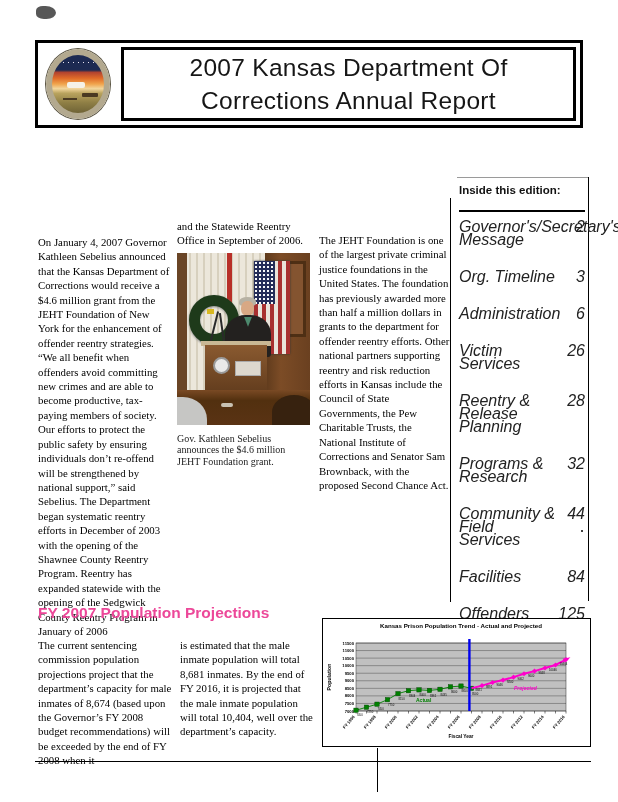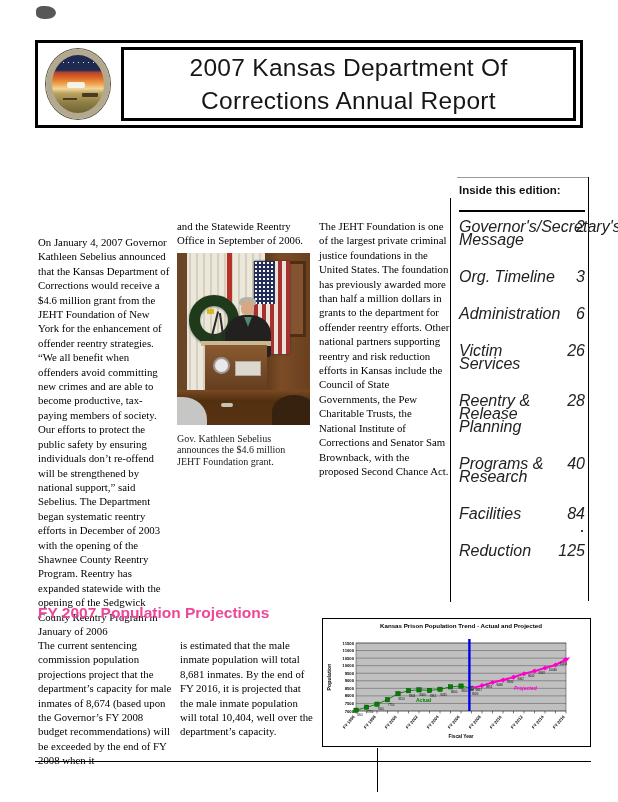--- a/index.html
+++ b/index.html
@@ -22,21 +22,21 @@
              align-items:center;justify-content:center;}
   .title-line{font-family:"Liberation Sans",sans-serif;font-weight:400;font-size:24.5px;
               line-height:33px;color:#161616;letter-spacing:.3px;}
   
   .headline{position:absolute;left:38px;top:190px;width:410px;font-family:"Liberation Sans",sans-serif;
             font-weight:bold;font-size:16px;color:#1d1d1d;letter-spacing:.2px;}
   .bodytext{font-size:10.8px;line-height:14.4px;text-align:left;}
   .col1{position:absolute;left:38px;top:235px;width:132px;}
   .col2{position:absolute;left:177px;top:219px;width:133px;}
   .col3{position:absolute;left:319px;top:219px;width:131px;}
-  .col3 .p2{}
+  .col3 .p2{margin-top:14px;}
   .caption{font-family:Liberation Serif, serif;font-size:10px;line-height:11.5px;color:#222;
            margin-top:8px;}
   .col2 .p2{margin-top:26px;}
   
   .photo{position:relative;width:133px;height:172px;margin-top:5px;overflow:hidden;background:#e6e0d2;}
   .blinds{position:absolute;left:0;top:0;width:68%;height:100%;
           background:repeating-linear-gradient(90deg,#ece7db 0 5px,#d7d0be 5px 7px);}
   .frame-left{position:absolute;left:0;top:0;width:10px;height:100%;background:#6a4526;}
   .wood-right{position:absolute;right:0;top:0;width:34%;height:100%;
               background:linear-gradient(90deg,#5e3a1c,#7c4c26 35%,#6a4020);}
@@ -175,28 +175,32 @@
       <div class="sb-item">
         <span class="sb-label">Victim Services</span>
         <span class="sb-page">26</span>
       </div>
       <div class="sb-item">
         <span class="sb-label">Reentry &amp; Release Planning</span>
         <span class="sb-page">28</span>
       </div>
       <div class="sb-item">
         <span class="sb-label">Programs &amp; Research</span>
-        <span class="sb-page">40</span>
+        <span class="sb-page">32</span>
+      </div>
+      <div class="sb-item">
+        <span class="sb-label">Community &amp; Field Services</span>
+        <span class="sb-page">44</span>
       </div>
       <div class="sb-item">
         <span class="sb-label">Facilities</span>
         <span class="sb-page">84</span>
       </div>
       <div class="sb-item">
-        <span class="sb-label">Reduction</span>
+        <span class="sb-label">Offenders</span>
         <span class="sb-page">125</span>
       </div>
     </div>
   </div>
 
   <div class="b-headline">FY 2007 Population Projections</div>
   <div class="bcol1 bodytext">The current sentencing commission population projections project that the department’s capacity for male inmates of 8,674 (based upon the Governor’s FY 2008 budget recommendations) will be exceeded by the end of FY 2008 when it</div>
   <div class="bcol2 bodytext">is estimated that the male inmate population will total 8,681 inmates.  By the end of FY 2016, it is projected that the male inmate population will total 10,404, well over the department’s capacity.</div>
 
   <div class="chart-frame">

